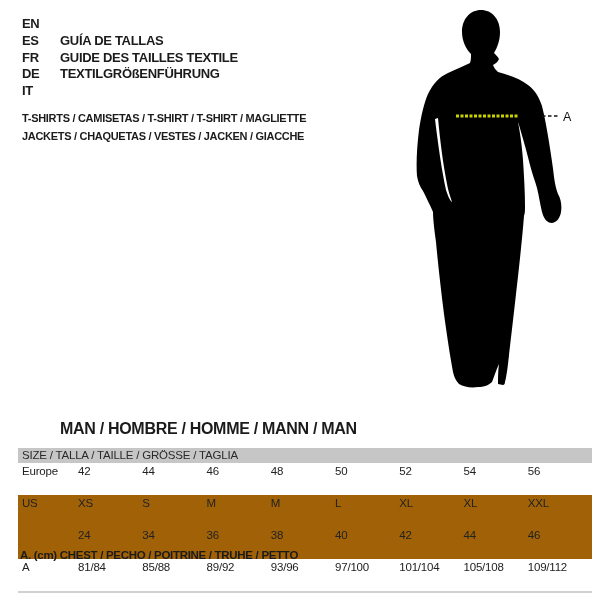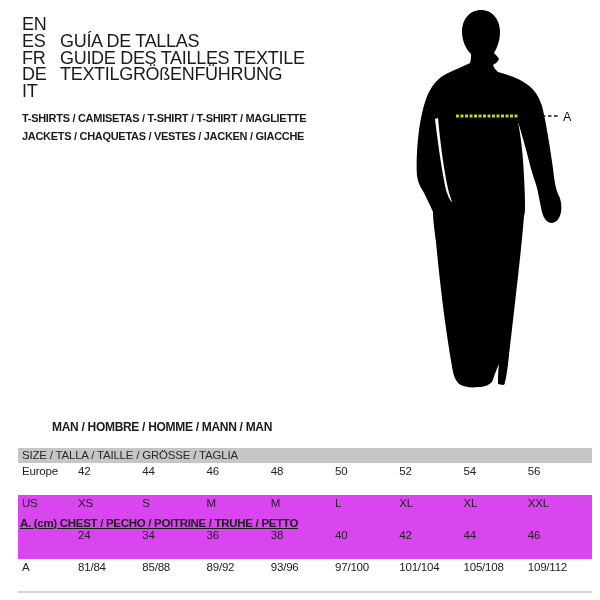--- a/index.html
+++ b/index.html
@@ -6,43 +6,43 @@
   body{
     width:600px;height:600px;position:relative;overflow:hidden;
     background:#ffffff;
     font-family:"Liberation Sans", sans-serif;
     color:#1b1b1b;
     -webkit-font-smoothing:antialiased;
   }
   .abs{position:absolute;}
 
   
-  .langs{left:22px;top:16px;font-size:18px;font-weight:normal;line-height:16.8px;letter-spacing:-0.3px;}
+  .langs{left:22px;top:16px;font-size:13px;font-weight:bold;line-height:16.8px;letter-spacing:-0.3px;}
   .lang-row{display:flex;}
   .lang-code{width:38px;flex:0 0 38px;}
 
   
   .garments{left:22px;top:109px;font-size:11px;font-weight:bold;line-height:18px;letter-spacing:-0.3px;}
 
   
   .figure-wrap{left:408px;top:6px;width:170px;height:384px;}
 
   
-  .section-title{left:12px;top:420px;font-size:12px;font-weight:bold;letter-spacing:-0.3px;padding-left:40px;}
+  .section-title{left:20px;top:420px;font-size:16px;font-weight:bold;letter-spacing:-0.3px;padding-left:40px;}
 
   
   .size-table{left:18px;top:448px;width:574px;font-size:11.5px;letter-spacing:-0.2px;border-bottom:2px solid #d2d2d2;}
   .t-head{background:#c6c6c6;height:15px;line-height:15px;padding-left:4px;color:#2a2a2a;}
   .t-row{display:grid;grid-template-columns:60px repeat(8,1fr);height:32px;line-height:17px;color:#222;}
-  .t-row.shaded{background:#d946ef;}
+  .t-row.shaded{background:#a16207;}
   .t-row .lbl{text-align:left;padding-left:4px;}
   .t-row .val{text-align:left;}
 
   
-  .footnote{left:20px;top:517px;font-size:11.5px;font-weight:bold;letter-spacing:-0.3px;text-decoration:underline;}
+  .footnote{left:20px;top:549px;font-size:11.5px;font-weight:bold;letter-spacing:-0.3px;}
 </style>
 </head>
 <body>
 
 <div class="abs langs">
   <div class="lang-row">
     <span class="lang-code">EN</span>
   </div>
   <div class="lang-row">
     <span class="lang-code">ES</span>

